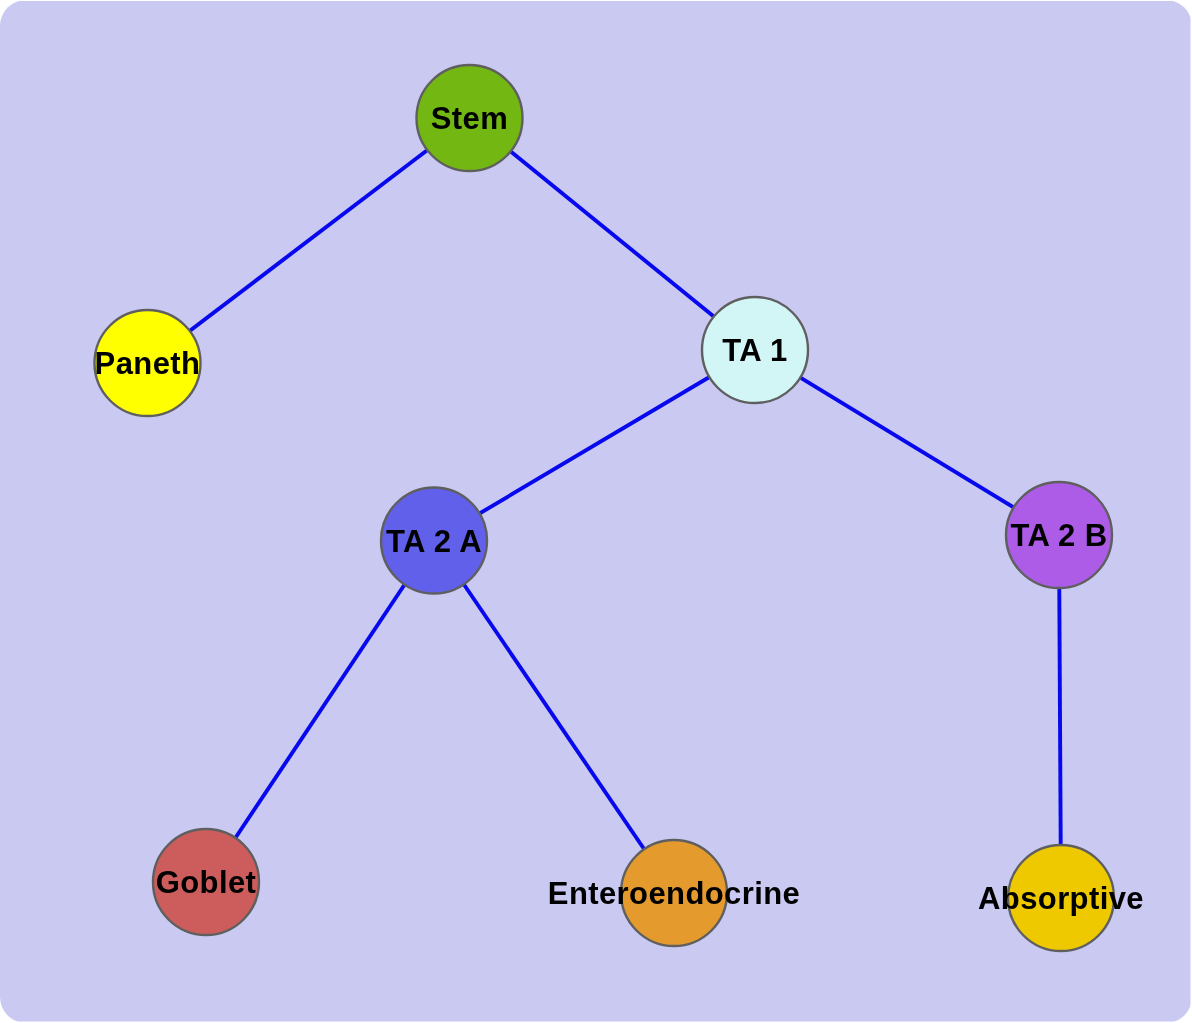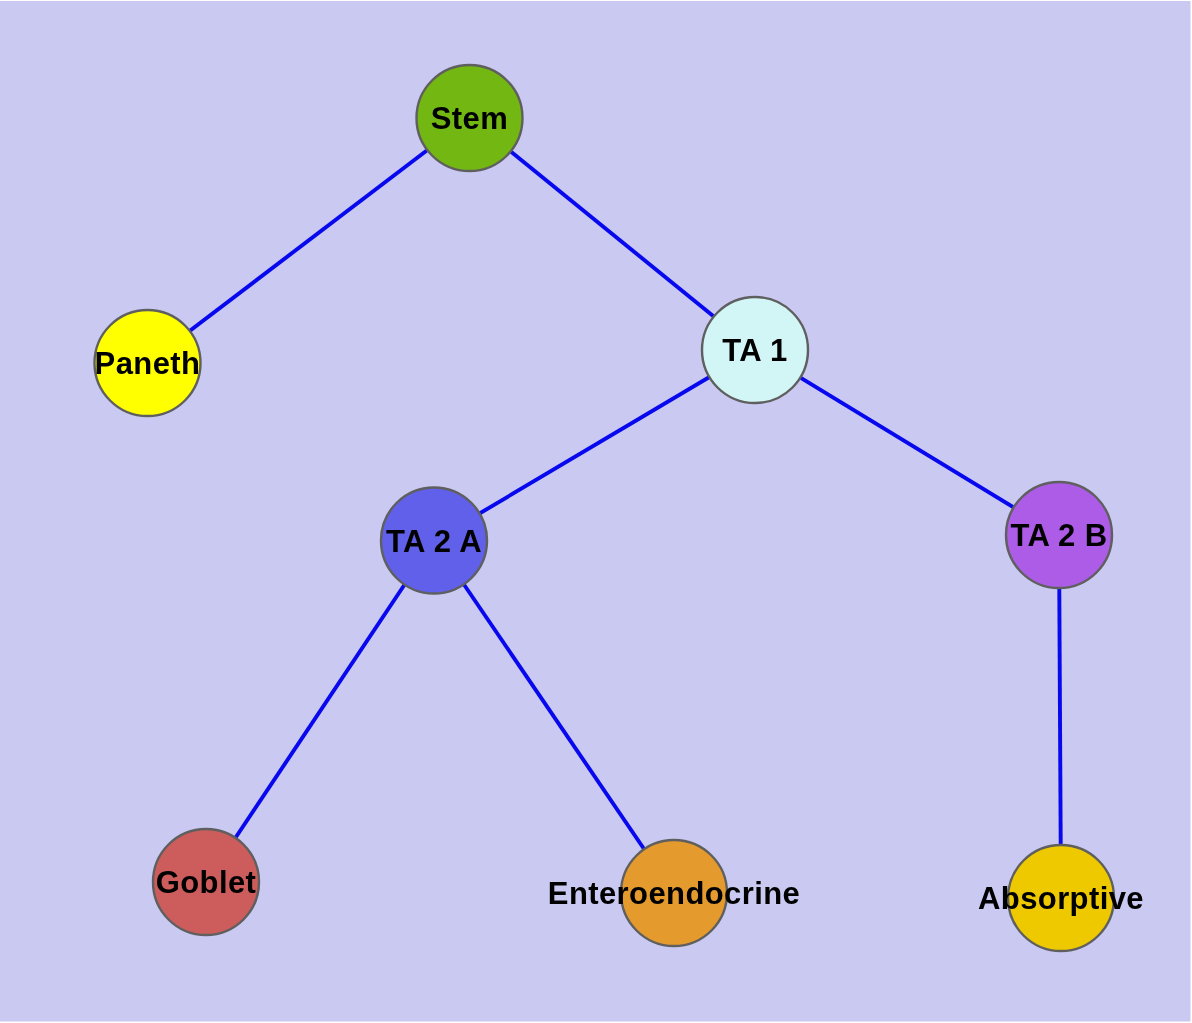--- a/index.html
+++ b/index.html
@@ -7,20 +7,21 @@
     padding: 0;
     background: #ffffff;
   }
   .page {
     position: relative;
     width: 1192px;
     height: 1023px;
     background: #ffffff;
     overflow: hidden;
     font-family: "Liberation Sans", sans-serif;
+    border-radius: 26px;
   }
   svg {
     display: block;
   }
   .node-label {
     font-family: "Liberation Sans", "DejaVu Sans", sans-serif;
     font-weight: bold;
     letter-spacing: 0.4px;
   }
 </style>

